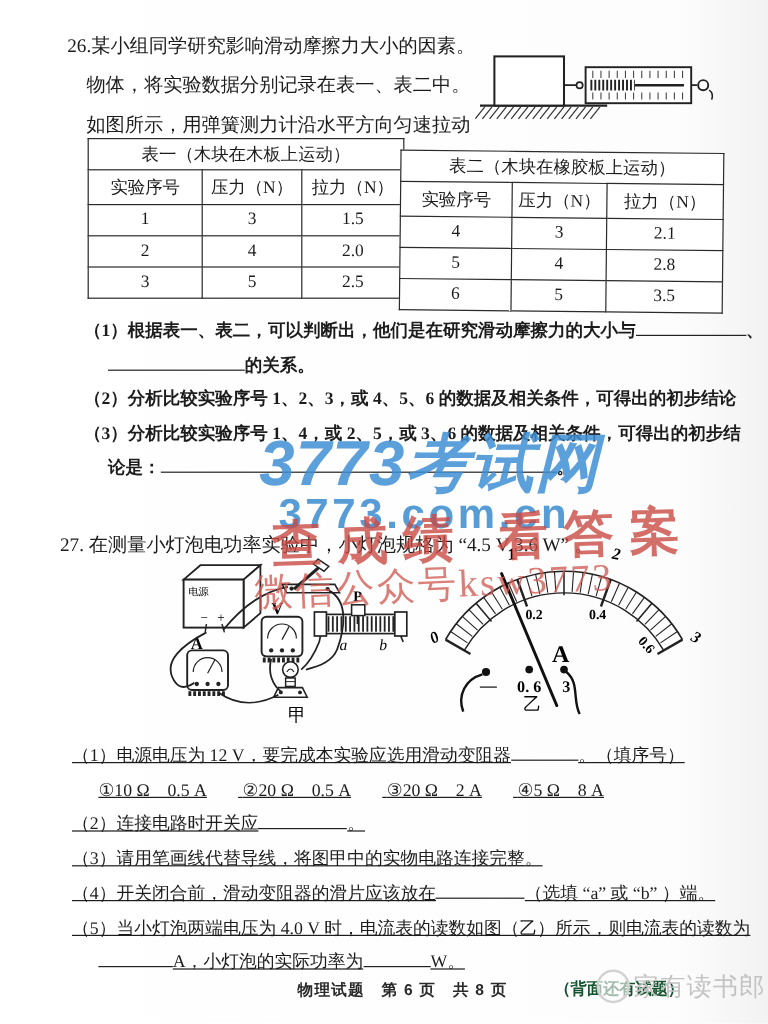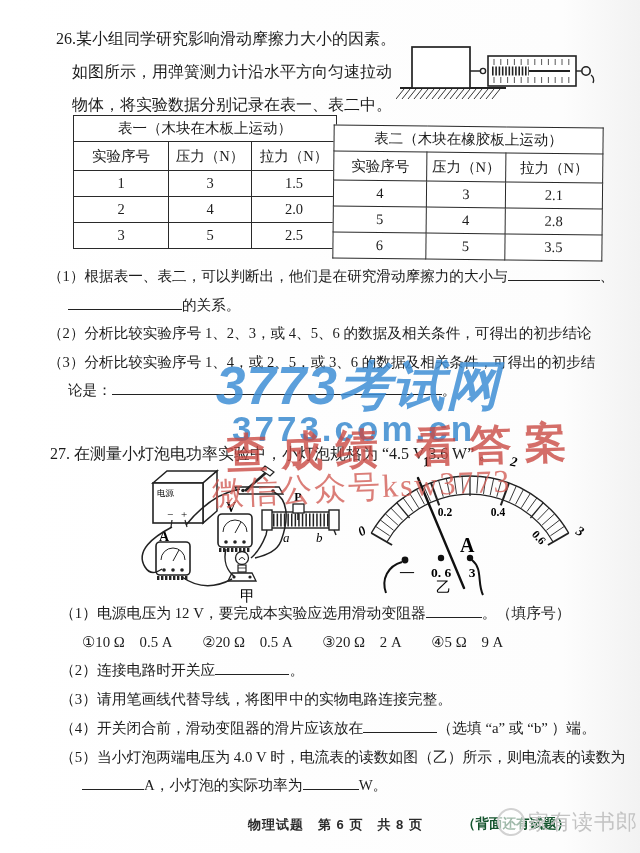--- a/index.html
+++ b/index.html
@@ -14,57 +14,57 @@
   
   .q26-intro{left:56px;top:22px;font-size:16px;line-height:33px;}
   .q26-intro .cont{padding-left:16px;}
   .fig26{left:396px;top:34px;}
   .exp-table{border-collapse:collapse;font-size:14.5px;text-align:center;background:#fff;}
   .exp-table td{border:1.6px solid #2a2a2a;padding:0 4px;height:25px;}
   .exp-table .title-row td{height:25px;font-size:14.5px;}
   .exp-table .head-row td{height:28px;}
   .tbl1{left:73px;top:115px;}
   .tbl2{left:333px;top:126px;transform:rotate(0.6deg);}
-  .q26-subs{left:48px;top:262px;width:560px;font-size:14.6px;line-height:28.6px;}
+  .q26-subs{left:70px;top:262px;width:560px;font-size:14.6px;line-height:28.6px;font-weight:bold;}
   .q26-subs .cont{padding-left:20px;}
   
   .wm{pointer-events:none;z-index:30;}
   .wm-blue1{left:216px;top:351px;font-family:"Liberation Sans",sans-serif;
     font-weight:bold;font-style:italic;font-size:53px;letter-spacing:1px;
     color:rgba(62,142,213,0.85);}
   .wm-blue2{left:232px;top:409px;font-family:"Liberation Sans",sans-serif;
     font-weight:bold;font-size:35px;letter-spacing:3px;color:rgba(46,131,204,0.8);text-align:right;}
   .wm-red1{left:226px;top:420px;font-size:42px;font-weight:bold;letter-spacing:13px;
     color:rgba(201,74,68,0.8);transform:rotate(-2deg);}
   .wm-red2{left:212px;top:466px;font-size:32px;letter-spacing:2px;
     color:rgba(209,90,82,0.78);transform:rotate(-2.5deg);}
   
   .q27-head{left:50px;top:444px;font-size:16px;}
   .fig-jia{left:95px;top:465px;}
   .fig-yi{left:352px;top:440px;}
-  .q27-subs{left:60px;top:599px;width:560px;font-size:14.8px;line-height:28.7px;}
+  .q27-subs{left:60px;top:616px;width:560px;font-size:14.8px;line-height:28.7px;text-decoration:underline;}
   .q27-subs .cont{padding-left:22px;}
   .opt{margin-right:26px;}
   
   .footer-left{left:228px;top:816px;font-family:"Liberation Sans",sans-serif;
     font-weight:bold;font-size:13px;letter-spacing:1px;color:#2a2a2a;padding-left:20px;}
   .footer-right{left:462px;top:815px;font-weight:bold;font-size:13.5px;color:#14532d;}
   .brand{left:497px;top:808px;color:#c3c3c3;font-size:21px;letter-spacing:1px;z-index:40;
     display:flex;align-items:center;gap:3px;}
   .brand-circle{width:24px;height:24px;border:2px solid #d2d2d2;border-radius:50%;
     background:rgba(255,255,255,0.6);}
   svg text{font-family:"Liberation Serif",serif;}
 </style>
 </head>
 <body>
 
 <div class="abs q26-intro">
   <div class="nowrap"><span>26.</span><span>某小组同学研究影响滑动摩擦力大小的因素。</span></div>
+  <div class="nowrap cont">物体，将实验数据分别记录在表一、表二中。</div>
   <div class="nowrap cont">如图所示，用弹簧测力计沿水平方向匀速拉动</div>
-  <div class="nowrap cont">物体，将实验数据分别记录在表一、表二中。</div>
 </div>
 
 <svg class="abs fig26" width="204" height="74" viewBox="0 0 204 74">
   <line x1="4" y1="54" x2="110" y2="54" stroke="#222" stroke-width="1.8"></line>
   <g id="ground-hatch" stroke="#333" stroke-width="1">
       <line x1="8" y1="55" x2="0" y2="65" stroke-width="1"></line>
       <line x1="14" y1="55" x2="6" y2="65" stroke-width="1"></line>
       <line x1="20" y1="55" x2="12" y2="65" stroke-width="1"></line>
       <line x1="26" y1="55" x2="18" y2="65" stroke-width="1"></line>
       <line x1="32" y1="55" x2="24" y2="65" stroke-width="1"></line>
@@ -326,21 +326,21 @@
   </g>
   <text x="84" y="152" font-size="15">乙</text>
 </svg>
 
 <div class="abs q27-subs">
   <div class="nowrap"><span>（1）电源电压为 12 V，要完成本实验应选用滑动变阻器</span><span class="blank" style="width:56px"></span><span>。（填序号）</span></div>
   <div class="nowrap cont">
     <span class="opt">①10 Ω　0.5 A</span>
     <span class="opt">②20 Ω　0.5 A</span>
     <span class="opt">③20 Ω　2 A</span>
-    <span class="opt">④5 Ω　9 A</span>
+    <span class="opt">④5 Ω　8 A</span>
   </div>
   <div class="nowrap"><span>（2）连接电路时开关应</span><span class="blank" style="width:74px"></span><span>。</span></div>
   <div class="nowrap">（3）请用笔画线代替导线，将图甲中的实物电路连接完整。</div>
   <div class="nowrap"><span>（4）开关闭合前，滑动变阻器的滑片应该放在</span><span class="blank" style="width:74px"></span><span>（选填 “a” 或 “b” ）端。</span></div>
   <div class="nowrap">（5）当小灯泡两端电压为 4.0 V 时，电流表的读数如图（乙）所示，则电流表的读数为</div>
   <div class="nowrap cont"><span class="blank" style="width:62px"></span><span>A，小灯泡的实际功率为</span><span class="blank" style="width:56px"></span><span>W。</span></div>
 </div>
 
 <div class="abs footer-left nowrap">物理试题　第 6 页　共 8 页</div>
 <div class="abs footer-right nowrap">（背面还有试题）</div>

